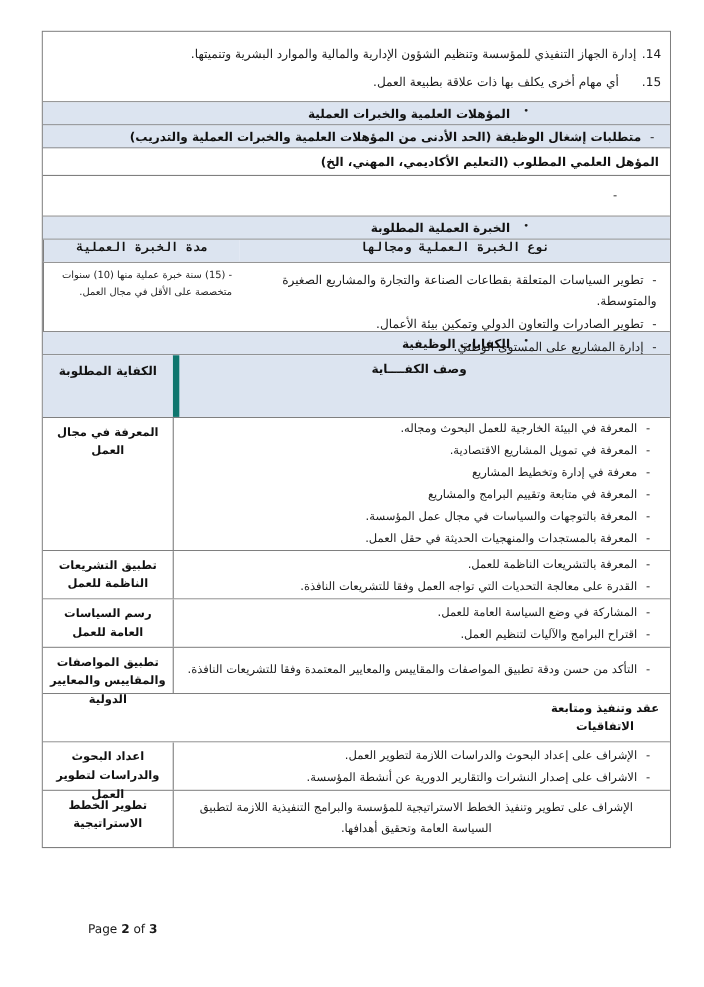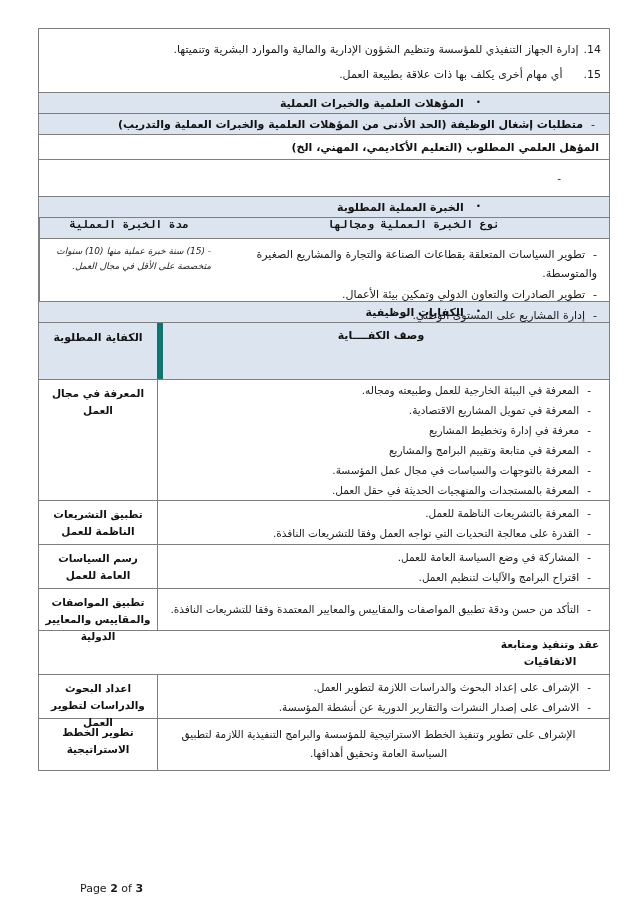--- a/index.html
+++ b/index.html
@@ -32,34 +32,34 @@
   .edu-detail{height:37px;display:flex;align-items:center;padding-right:48px;font-size:10.5px;}
   
   .exp-head{display:flex;height:21px;}
   .exp-head .cell{display:flex;align-items:flex-start;justify-content:center;font-size:11px;box-sizing:border-box;font-family:Liberation Mono, monospace;}
   .exp-body{display:flex;height:63px;}
   .col-duration{width:179px;border-left:1px solid #7f7f7f;box-sizing:border-box;}
   .col-type{flex:1;box-sizing:border-box;}
   .exp-items{padding:6px 12px 0 6px;font-size:11px;}
   .exp-item{line-height:19px;margin-bottom:2px;}
   .duration-box{padding:5px 7px 0 5px;font-size:9px;line-height:1.65;text-align:right;color:#222;}
-  .duration-item{margin-bottom:1px;font-style:italic;}
+  .duration-item{margin-bottom:1px;}
   
   .comp-head{display:flex;height:57px;}
   .comp-head .cell{padding-top:6px;text-align:center;font-size:11px;box-sizing:border-box;}
   .comp-row{display:flex;}
   .col-desc{flex:1;border-left:1px solid #7f7f7f;box-sizing:border-box;padding:3px 18px 3px 8px;}
   .col-label{width:118px;box-sizing:border-box;text-align:center;padding:5px 3px 0 3px;font-size:10.5px;line-height:1.6;}
   .desc-item{font-size:10.5px;line-height:20px;}
   .desc-para{font-size:10.5px;line-height:19px;text-align:center;padding-top:3px;}
   .desc-line{font-size:10.5px;line-height:19px;display:flex;align-items:center;height:100%;}
   .hr122{height:121px;} .hr45{height:44px;} .hr43{height:42px;} .hr52{height:51px;}
   .v-center{display:flex;flex-direction:column;justify-content:center;}
   
-  .page-footer{position:absolute;left:80px;top:838px;font-size:11px;color:#1a1a1a;direction:ltr;margin-top:44px;}
+  .page-footer{position:absolute;left:80px;top:838px;font-size:11px;color:#1a1a1a;direction:ltr;}
   .page-footer b{font-weight:bold;}
   .sp{white-space:pre;}
 </style>
 </head>
 <body>
 
 <div class="doc-table">
 
   <div class="t-row intro-cell">
     <div class="intro-item">
@@ -128,21 +128,21 @@
     <div class="cell col-desc shaded" style="border-left:6px solid #0f766e;">
       <span class="bold">وصف الكفــــاية</span>
     </div>
     <div class="cell col-label shaded">
       <span class="bold">الكفاية المطلوبة</span>
     </div>
   </div>
 
   <div class="t-row comp-row hr122">
     <div class="col-desc v-center">
-      <div class="desc-item"><span class="dash-mark">-</span><span>المعرفة في البيئة الخارجية للعمل وطبيعته ومجاله.</span></div>
+      <div class="desc-item"><span class="dash-mark">-</span><span>المعرفة في البيئة الخارجية للعمل البحوث ومجاله.</span></div>
       <div class="desc-item"><span class="dash-mark">-</span><span>المعرفة في تمويل المشاريع الاقتصادية.</span></div>
       <div class="desc-item"><span class="dash-mark">-</span><span>معرفة في إدارة وتخطيط المشاريع</span></div>
       <div class="desc-item"><span class="dash-mark">-</span><span>المعرفة في متابعة وتقييم البرامج والمشاريع</span></div>
       <div class="desc-item"><span class="dash-mark">-</span><span>المعرفة بالتوجهات والسياسات في مجال عمل المؤسسة.</span></div>
       <div class="desc-item"><span class="dash-mark">-</span><span>المعرفة بالمستجدات والمنهجيات الحديثة في حقل العمل.</span></div>
     </div>
     <div class="col-label bold">المعرفة في مجال العمل</div>
   </div>
 
   <div class="t-row comp-row hr45">

